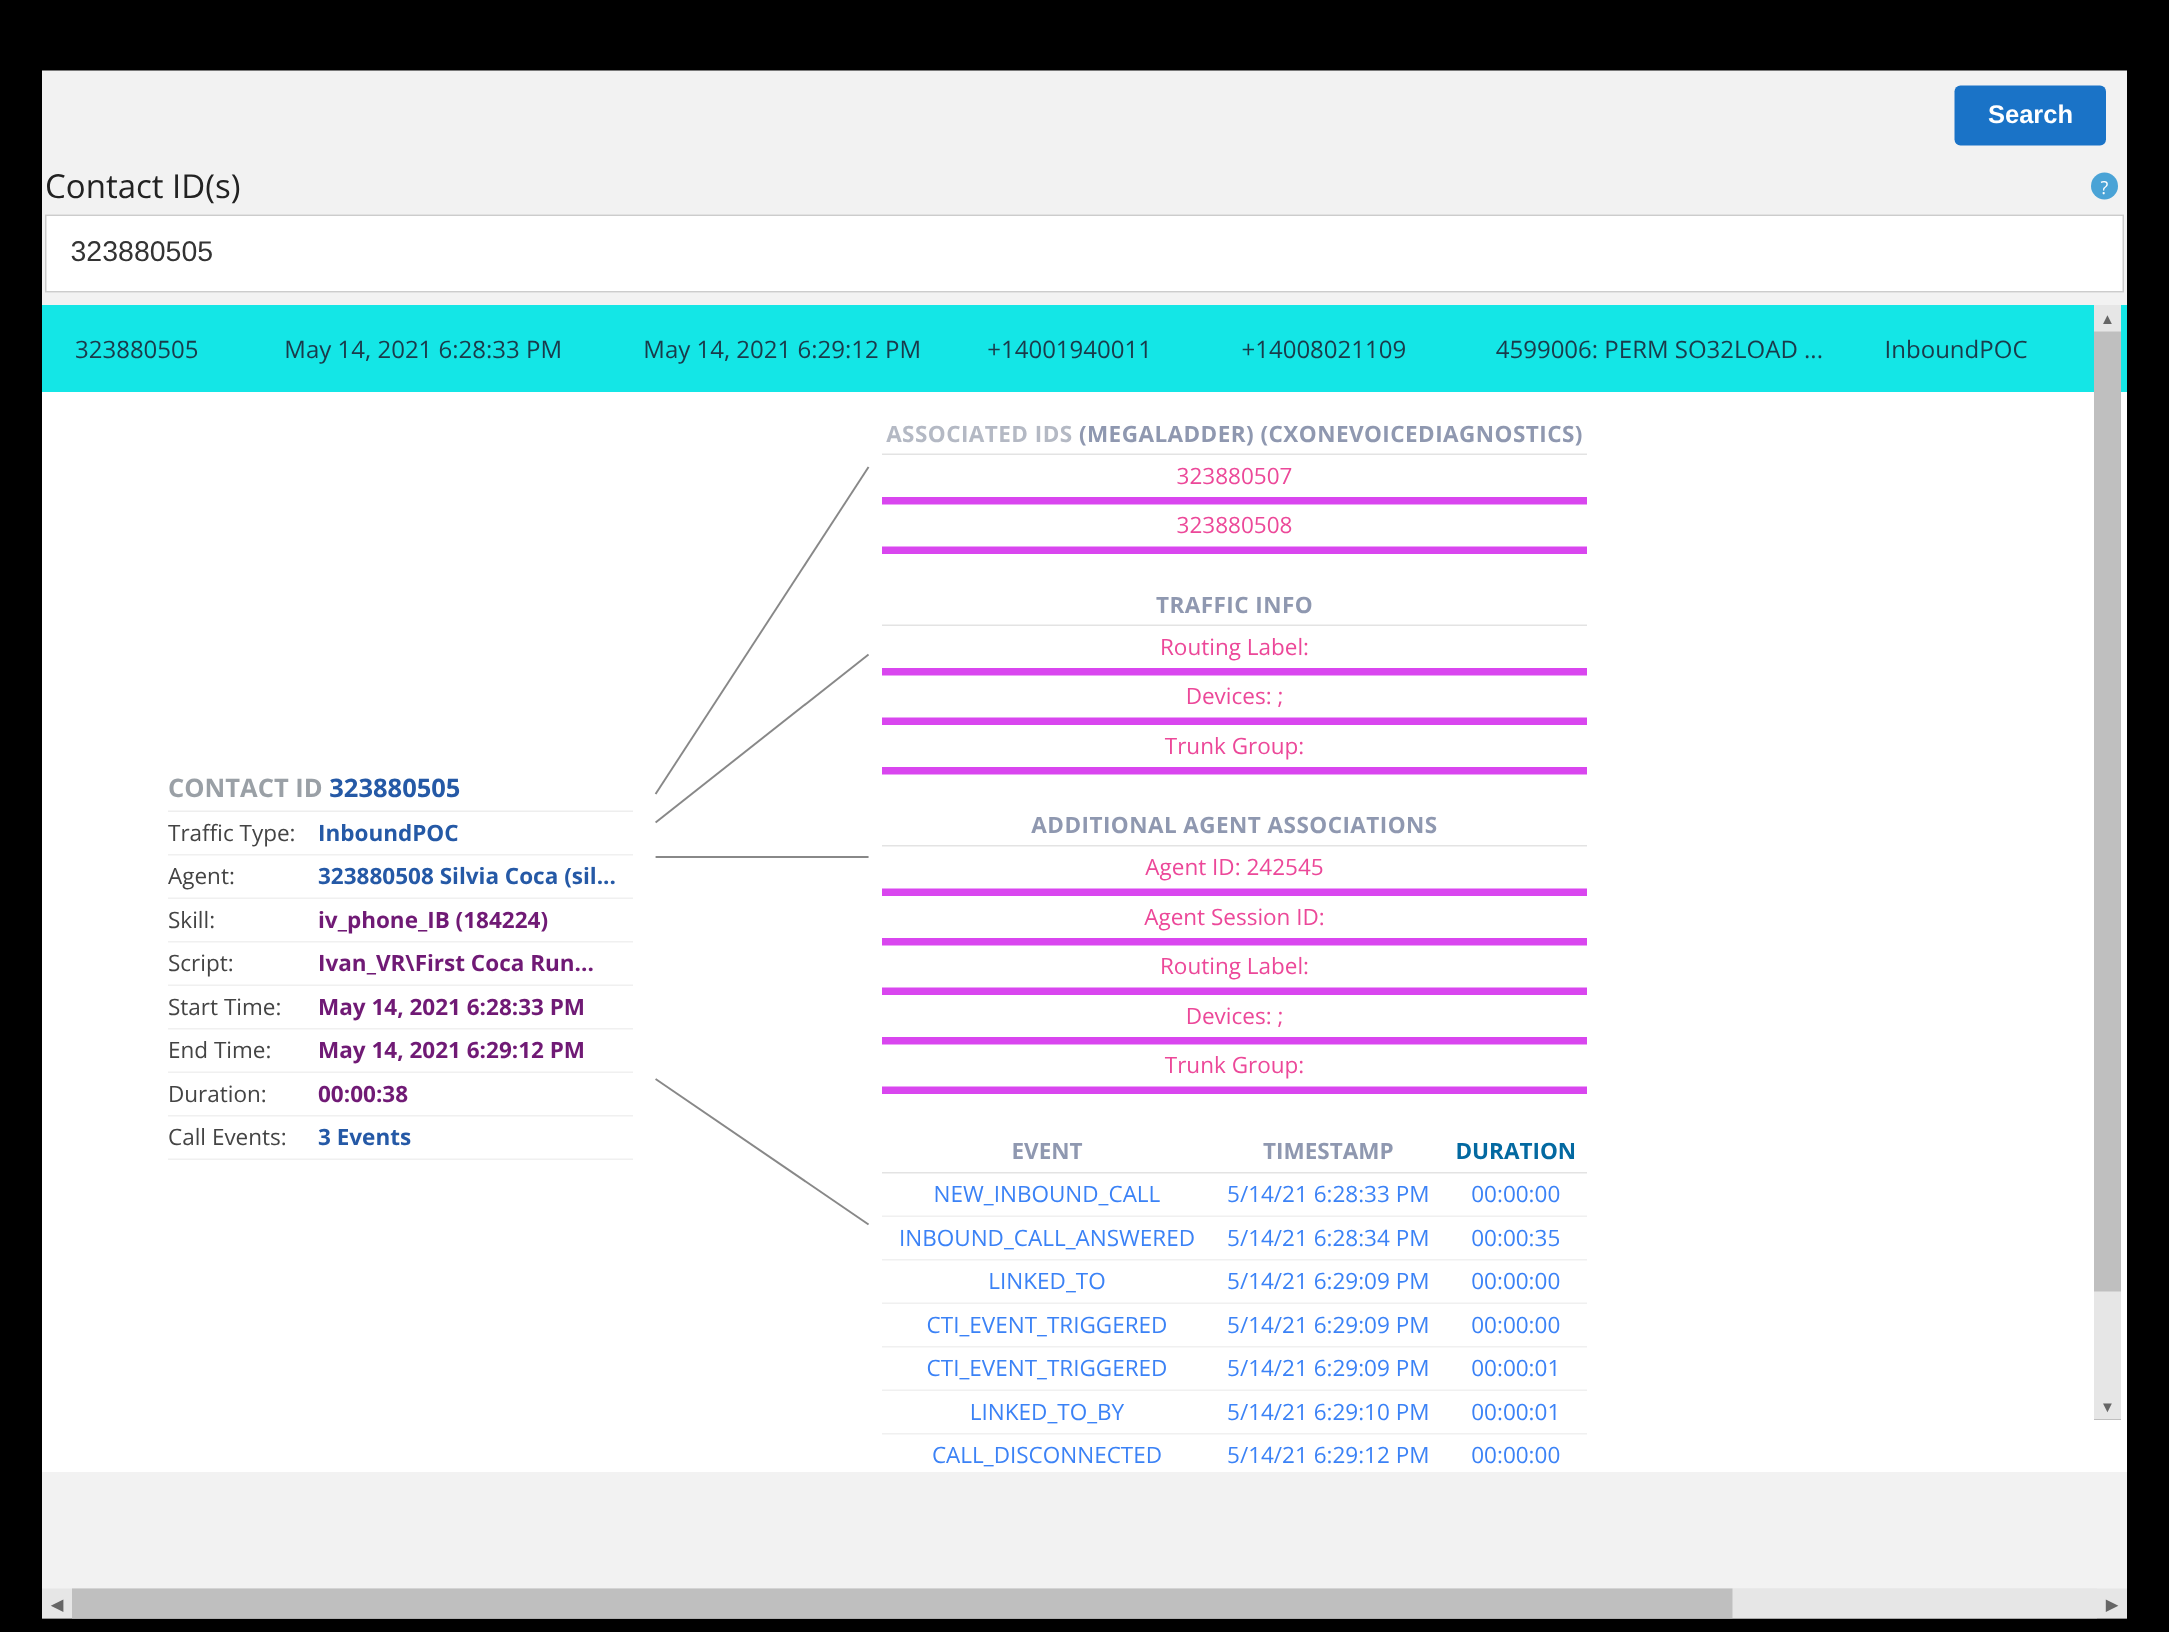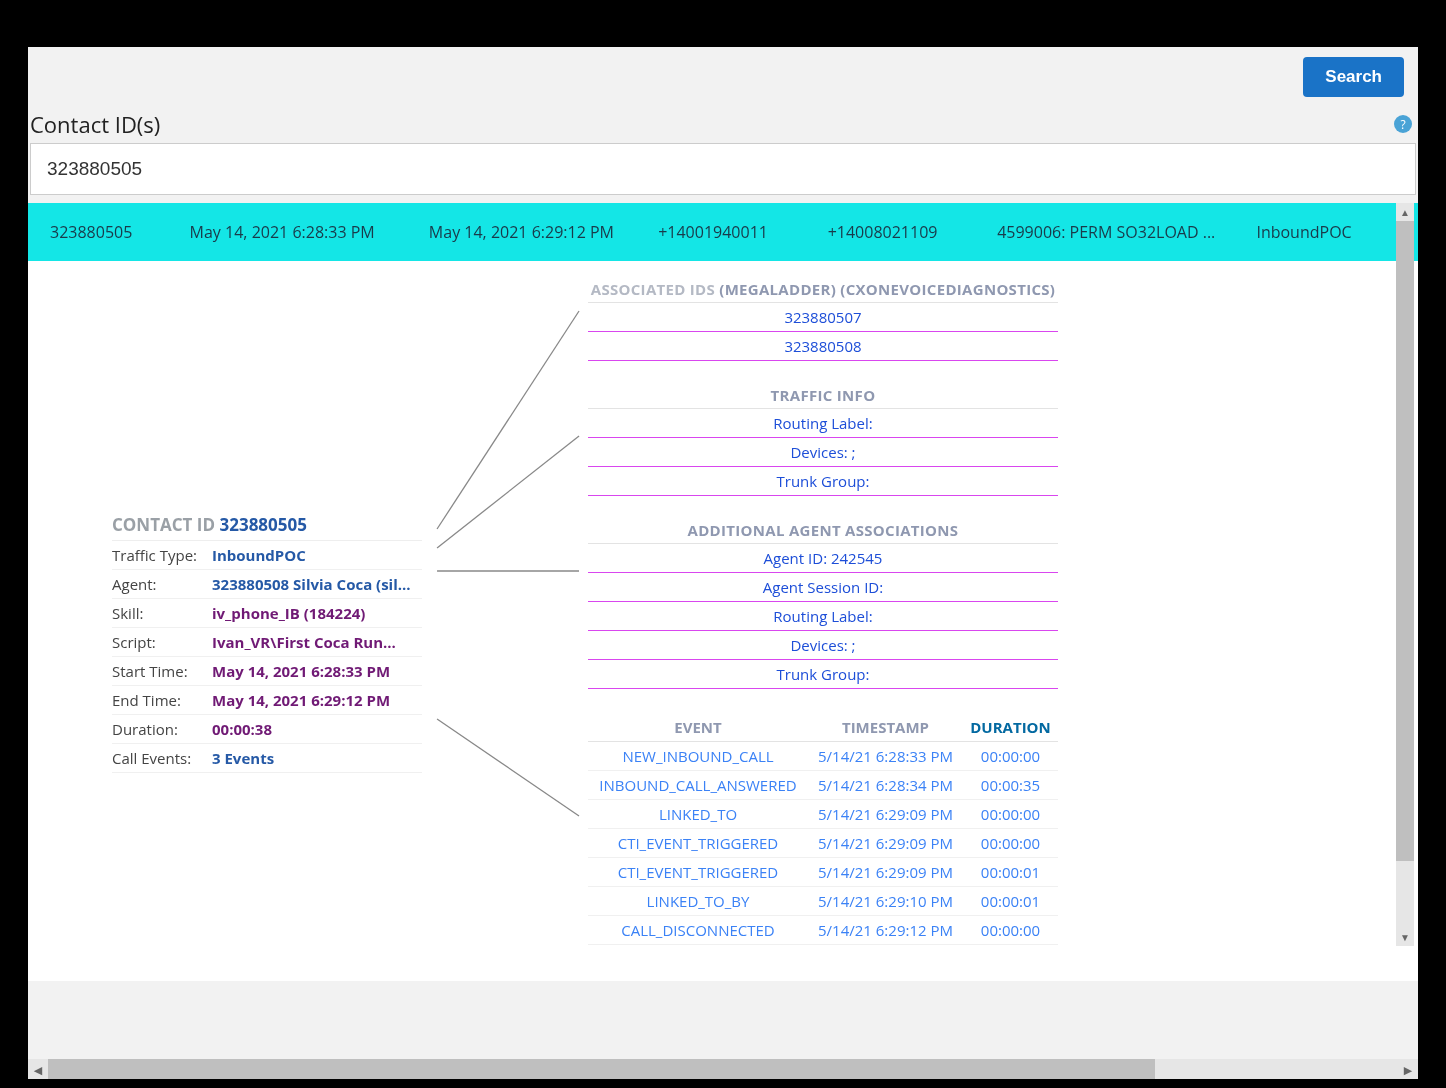--- a/index.html
+++ b/index.html
@@ -171,23 +171,23 @@
     font-size: 15px;
     font-weight: 700;
     color: #8f98b0;
     letter-spacing: 0.3px;
     padding-bottom: 3px;
     border-bottom: 1px solid #e3e3e3;
   }
   .panel h4 .gray { color: #b4b9c4; font-weight: 700; }
   .panel-row {
     padding: 4px 0;
-    border-bottom: 1px solid #d946ef;
+    border-bottom: 5px solid #d946ef;
     font-size: 15px;
-    color: #1d4ed8;
+    color: #ec4899;
   }
 
   .events-table {
     width: 470px;
     font-size: 15px;
   }
   .events-header {
     display: flex;
     font-weight: 700;
     color: #8f98b0;

